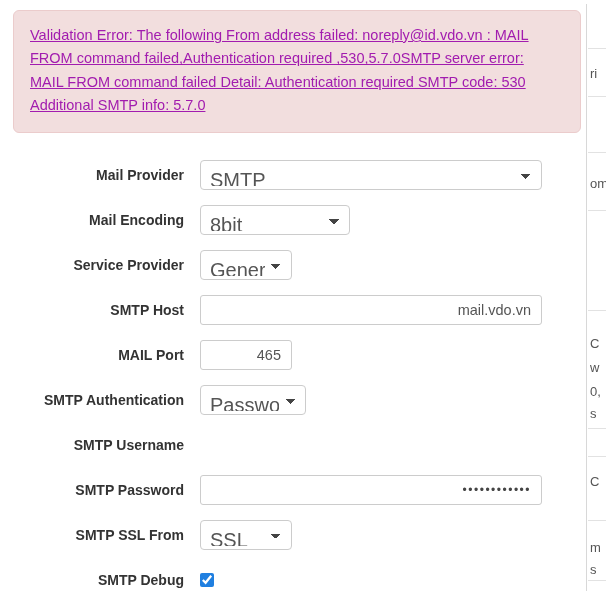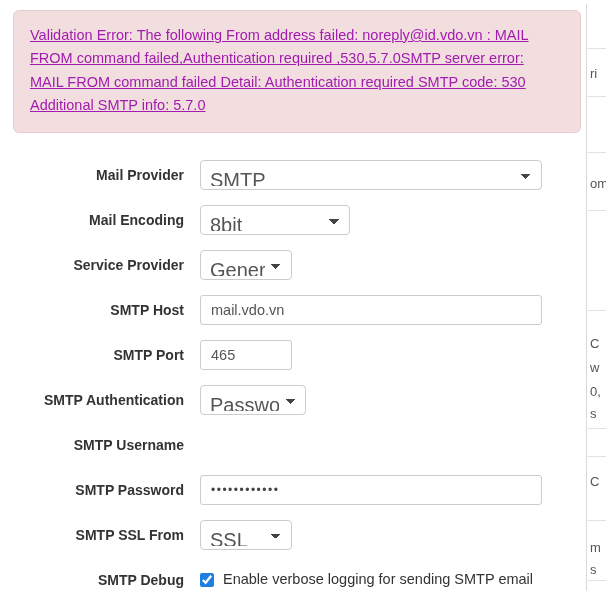--- a/index.html
+++ b/index.html
@@ -67,20 +67,21 @@
     height: 30px;
     box-sizing: border-box;
     border: 1px solid #ccc;
     border-radius: 3px;
     padding: 3px 10px;
     font-family: "Liberation Sans", sans-serif;
     font-size: 14.5px;
     color: #555;
     background: #fff;
     outline: none;
+    text-align: right;
   }
   .tinput::placeholder { color: #999; }
   .w-wide  { width: 342px; }
   .w-port  { width: 92px; }
 
   
   .tselect {
     height: 30px;
     box-sizing: border-box;
     border: 1px solid #ccc;
@@ -199,21 +200,21 @@
   </div>
 
   <div class="form-row">
     <div class="form-label">SMTP Host</div>
     <div class="form-control-area">
       <input type="text" class="tinput w-wide" value="mail.vdo.vn" style="">
     </div>
   </div>
 
   <div class="form-row">
-    <div class="form-label">SMTP Port</div>
+    <div class="form-label">MAIL Port</div>
     <div class="form-control-area">
       <input type="text" class="tinput w-port" value="465" style="">
     </div>
   </div>
 
   <div class="form-row">
     <div class="form-label">SMTP Authentication</div>
     <div class="form-control-area">
       <select class="tselect sel-auth">
         <option>Password</option>
@@ -238,21 +239,20 @@
       <select class="tselect sel-ssl">
         <option>SSL</option>
       </select>
     </div>
   </div>
 
   <div class="form-row">
     <div class="form-label">SMTP Debug</div>
     <div class="form-control-area check-area">
       <input type="checkbox" class="cbox" checked="" style="">
-      <span class="check-label">Enable verbose logging for sending SMTP email</span>
     </div>
   </div>
 
 </div>
 
 <div class="right-strip">
   <div class="right-divider"></div>
   <div id="right-frags">
       <div class="right-rule" style="top: 44px;"></div>
       <div class="right-rule" style="top: 92px;"></div>

